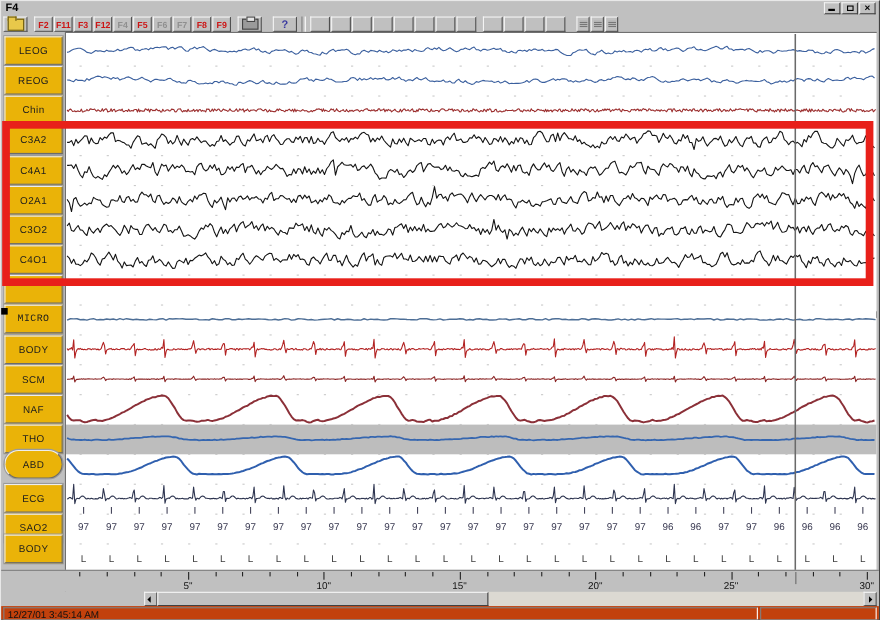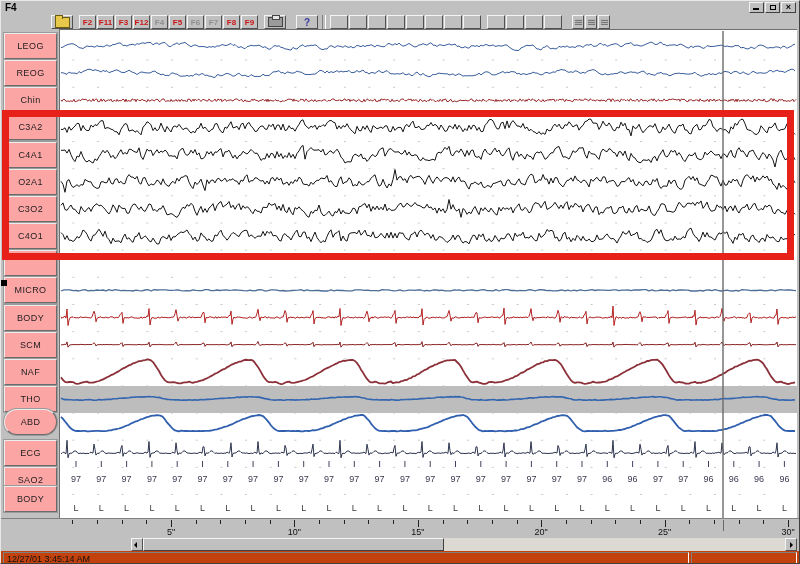--- a/index.html
+++ b/index.html
@@ -13,34 +13,34 @@
   .abs{position:absolute;}
   
   #menubar{left:0;top:0;width:100%;height:13px;display:flex;align-items:center;padding-left:4px;box-sizing:border-box;}
   #win-icon{font-size:10px;font-weight:bold;color:#000;margin-right:7px;}
   .menu-item{font-size:10px;color:#111;margin-right:9px;white-space:nowrap;}
   #win-controls{right:3px;top:1px;display:flex;gap:1px;}
   .wc{width:15px;height:11px;background:#c0c0c0;border:1px solid;border-color:#f2f2f2 #404040 #404040 #f2f2f2;box-sizing:border-box;position:relative;font-size:9px;line-height:8px;text-align:center;font-weight:bold;color:#000;}
   .wc .minbar{position:absolute;left:3px;bottom:2px;width:6px;height:2px;background:#000;}
   .wc .restbox{position:absolute;left:4px;top:2px;width:6px;height:5px;border:1px solid #000;box-sizing:border-box;}
   
-  #toolbar{left:2px;top:13px;height:16px;display:flex;align-items:center;margin-left:48px;}
+  #toolbar{left:2px;top:13px;height:16px;display:flex;align-items:center;}
   .tbtn{height:14px;box-sizing:border-box;background:#c0c0c0;border:1px solid;border-color:#f4f4f4 #505050 #505050 #f4f4f4;display:flex;align-items:center;justify-content:center;margin-right:1px;flex:none;}
   .fk{width:17px;font-size:8px;font-weight:bold;color:#cc1515;}
   .fk.dis{color:#8f8f8f;}
   .tool-ico{width:22px;}
   .tsep{width:2px;height:14px;border-left:1px solid #808080;border-right:1px solid #fff;margin:0 4px 0 3px;flex:none;}
   .blank{width:18px;}
   .mini{width:12px;}
   .mini .smudge{width:7px;height:6px;background:repeating-linear-gradient(0deg,#777 0 1px,#b5b5b5 1px 2px);}
   .gap4{width:5px;flex:none;}
   .gap8{width:9px;flex:none;}
   
   #labelcol{left:0;top:28px;width:59px;height:509px;background:#c0c0c0;border-right:1px solid #707070;box-sizing:border-box;}
-  .chan-btn{position:absolute;left:3px;width:51px;height:24px;background:#fca5a5;
+  .chan-btn{position:absolute;left:3px;width:51px;height:24px;background:#eab308;
     border:1px solid;border-color:#ededed #6b6b6b #6b6b6b #ededed;box-shadow:0 0 0 1px #9a9a9a;
     font-size:9px;color:#1d1d1d;display:flex;align-items:center;justify-content:center;letter-spacing:.4px;}
   .sq{width:6px;height:6px;background:#000;}
   
   #plot{left:59px;top:28px;border-top:1px solid #707070;}
   #redbox{left:1px;top:109px;width:792px;height:150px;border:7px solid #e8201a;box-sizing:border-box;z-index:10;pointer-events:none;}
   
   #timeaxis{left:0;top:517px;width:800px;height:20px;background:#c0c0c0;border-top:1px solid #808080;box-sizing:border-box;}
   .tick{position:absolute;top:1px;width:1px;background:#222;}
   .ticklabel{position:absolute;top:8px;font-size:9px;color:#111;transform:translateX(-50%);}
@@ -140,21 +140,21 @@
   <div id="labelcol" class="abs">
       <div class="chan-btn" style="top: 4px;">LEOG</div>
       <div class="chan-btn" style="top: 31.15px;">REOG</div>
       <div class="chan-btn" style="top: 58.3px; text-align: right;">Chin</div>
       <div class="chan-btn" style="top: 85.45px;">C3A2</div>
       <div class="chan-btn" style="top: 112.6px;">C4A1</div>
       <div class="chan-btn" style="top: 139.75px;">O2A1</div>
       <div class="chan-btn" style="top: 166.9px;">C3O2</div>
       <div class="chan-btn" style="top: 194.05px;">C4O1</div>
       <div class="chan-btn" style="top: 221.2px;"></div>
-      <div class="chan-btn" style="top: 248.35px;">MICRO</div>
+      <div class="chan-btn" style="top: 248.35px; font-family: Liberation Mono, monospace;">MICRO</div>
       <div class="chan-btn" style="top: 275.5px;">BODY</div>
       <div class="chan-btn" style="top: 302.65px;">SCM</div>
       <div class="chan-btn" style="top: 329.8px;">NAF</div>
       <div class="chan-btn" style="top: 356.95px;">THO</div>
       <div class="chan-btn" style="top: 380px; border-radius: 13px;">ABD</div>
       <div class="chan-btn" style="top: 411.25px;">ECG</div>
       <div class="chan-btn" style="top: 438.4px;">SAO2</div>
       <div class="chan-btn" style="top: 457px;">BODY</div>
     </div>
   <div class="sq abs" style="left:0;top:279px;"></div>

